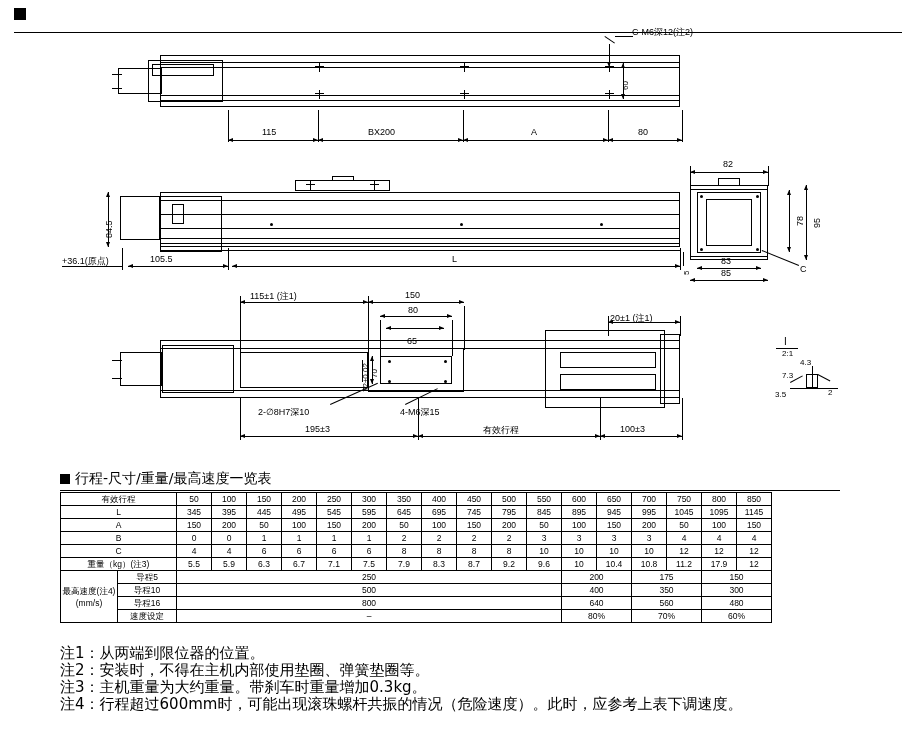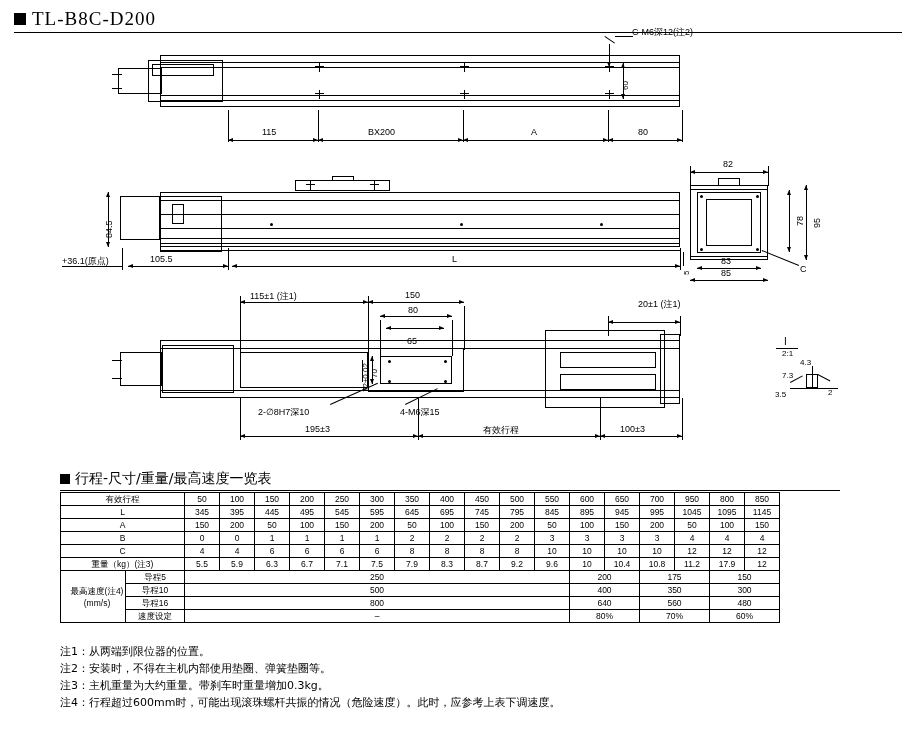--- a/index.html
+++ b/index.html
@@ -47,32 +47,31 @@
     position:absolute;left:60px;top:492px;border-collapse:collapse;
     font-size:8.5px;font-family:"Liberation Sans",sans-serif;
   }
   table.spec td,table.spec th{
     border:1px solid #000;text-align:center;padding:0;height:12px;line-height:12px;
     font-weight:normal;white-space:nowrap;
   }
   td.hdr{width:112px;}
   td.sub{width:58px;}
   td.val{width:34px;}
-  .note{position:absolute;font-size:11px;font-family:"DejaVu Sans",sans-serif;}
+  .note{position:absolute;font-size:15px;font-family:"DejaVu Sans",sans-serif;}
 
   .cjk{font-family:"DejaVu Sans",sans-serif;}
 </style>
 </head>
 <body>
 
 <div class="page">
 
   <div class="title-row">
     <span class="title-sq"></span>
-    <span class="title-txt">TL-B8C-D200</span>
   </div>
   <div class="title-rule"></div>
 
   <div>
 
     <div class="boxt" style="left:160px;top:55px;width:520px;height:52px;"></div>
     <div class="ln h1" style="left:160px;top:62px;width:520px;"></div>
     <div class="ln h1" style="left:160px;top:100px;width:520px;"></div>
     <div class="ln h1" style="left:160px;top:67px;width:520px;"></div>
     <div class="ln h1" style="left:160px;top:95px;width:520px;"></div>
@@ -254,21 +253,21 @@
     <div class="ln h1" style="left:386px;top:328px;width:58px;"></div>
     <div class="ar-l" style="left:386px;top:325.5px;"></div>
     <div class="ar-r" style="left:439px;top:325.5px;"></div>
     <div class="dimtxt" style="left:407px;top:336px;">65</div>
 
     <div class="ln h1" style="left:608px;top:322px;width:72px;"></div>
     <div class="ar-l" style="left:608px;top:319.5px;"></div>
     <div class="ar-r" style="left:675px;top:319.5px;"></div>
     <div class="ln v1" style="left:608px;top:316px;height:20px;"></div>
     <div class="ln v1" style="left:680px;top:316px;height:20px;"></div>
-    <div class="dimtxt" style="left:610px;top:298px;margin-left:28px;">20±1 (注1)</div>
+    <div class="dimtxt" style="left:610px;top:312px;">20±1 (注1)</div>
 
     <div class="ln v1" style="left:372px;top:356px;height:28px;"></div>
     <div class="ar-u" style="left:369.5px;top:356px;"></div>
     <div class="ar-d" style="left:369.5px;top:379px;"></div>
     <div class="dimtxt sm rot90" style="left:370px;top:378px;">70</div>
     <div class="ln v1" style="left:362px;top:360px;height:22px;"></div>
     <div class="dimtxt sm rot90" style="left:361px;top:392px;">72±0.02</div>
 
     <div class="ln" style="left:330px;top:404px;width:52px;height:1px;transform:rotate(-24deg);transform-origin:left top;"></div>
     <div class="dimtxt" style="left:258px;top:406px;">2-∅8H7深10</div>
@@ -325,21 +324,21 @@
           <td class="val">250</td>
           <td class="val">300</td>
           <td class="val">350</td>
           <td class="val">400</td>
           <td class="val">450</td>
           <td class="val">500</td>
           <td class="val">550</td>
           <td class="val">600</td>
           <td class="val">650</td>
           <td class="val">700</td>
-          <td class="val">950</td>
+          <td class="val">750</td>
           <td class="val">800</td>
           <td class="val">850</td>
         </tr>
         <tr>
           <td class="hdr" colspan="2">L</td>
           <td class="val">345</td>
           <td class="val">395</td>
           <td class="val">445</td>
           <td class="val">495</td>
           <td class="val">545</td>
@@ -430,21 +429,21 @@
           <td class="val">9.2</td>
           <td class="val">9.6</td>
           <td class="val">10</td>
           <td class="val">10.4</td>
           <td class="val">10.8</td>
           <td class="val">11.2</td>
           <td class="val">17.9</td>
           <td class="val">12</td>
         </tr>
         <tr>
-          <td class="hdr" rowspan="4" style="width: 56px; padding-left: 8px;">最高速度(注4)<br>(mm/s)</td>
+          <td class="hdr" rowspan="4" style="width: 56px;">最高速度(注4)<br>(mm/s)</td>
           <td class="sub">导程5</td>
           <td class="val" colspan="11">250</td>
           <td class="val" colspan="2">200</td>
           <td class="val" colspan="2">175</td>
           <td class="val" colspan="2">150</td>
         </tr>
         <tr>
           <td class="sub">导程10</td>
           <td class="val" colspan="11">500</td>
           <td class="val" colspan="2">400</td>

